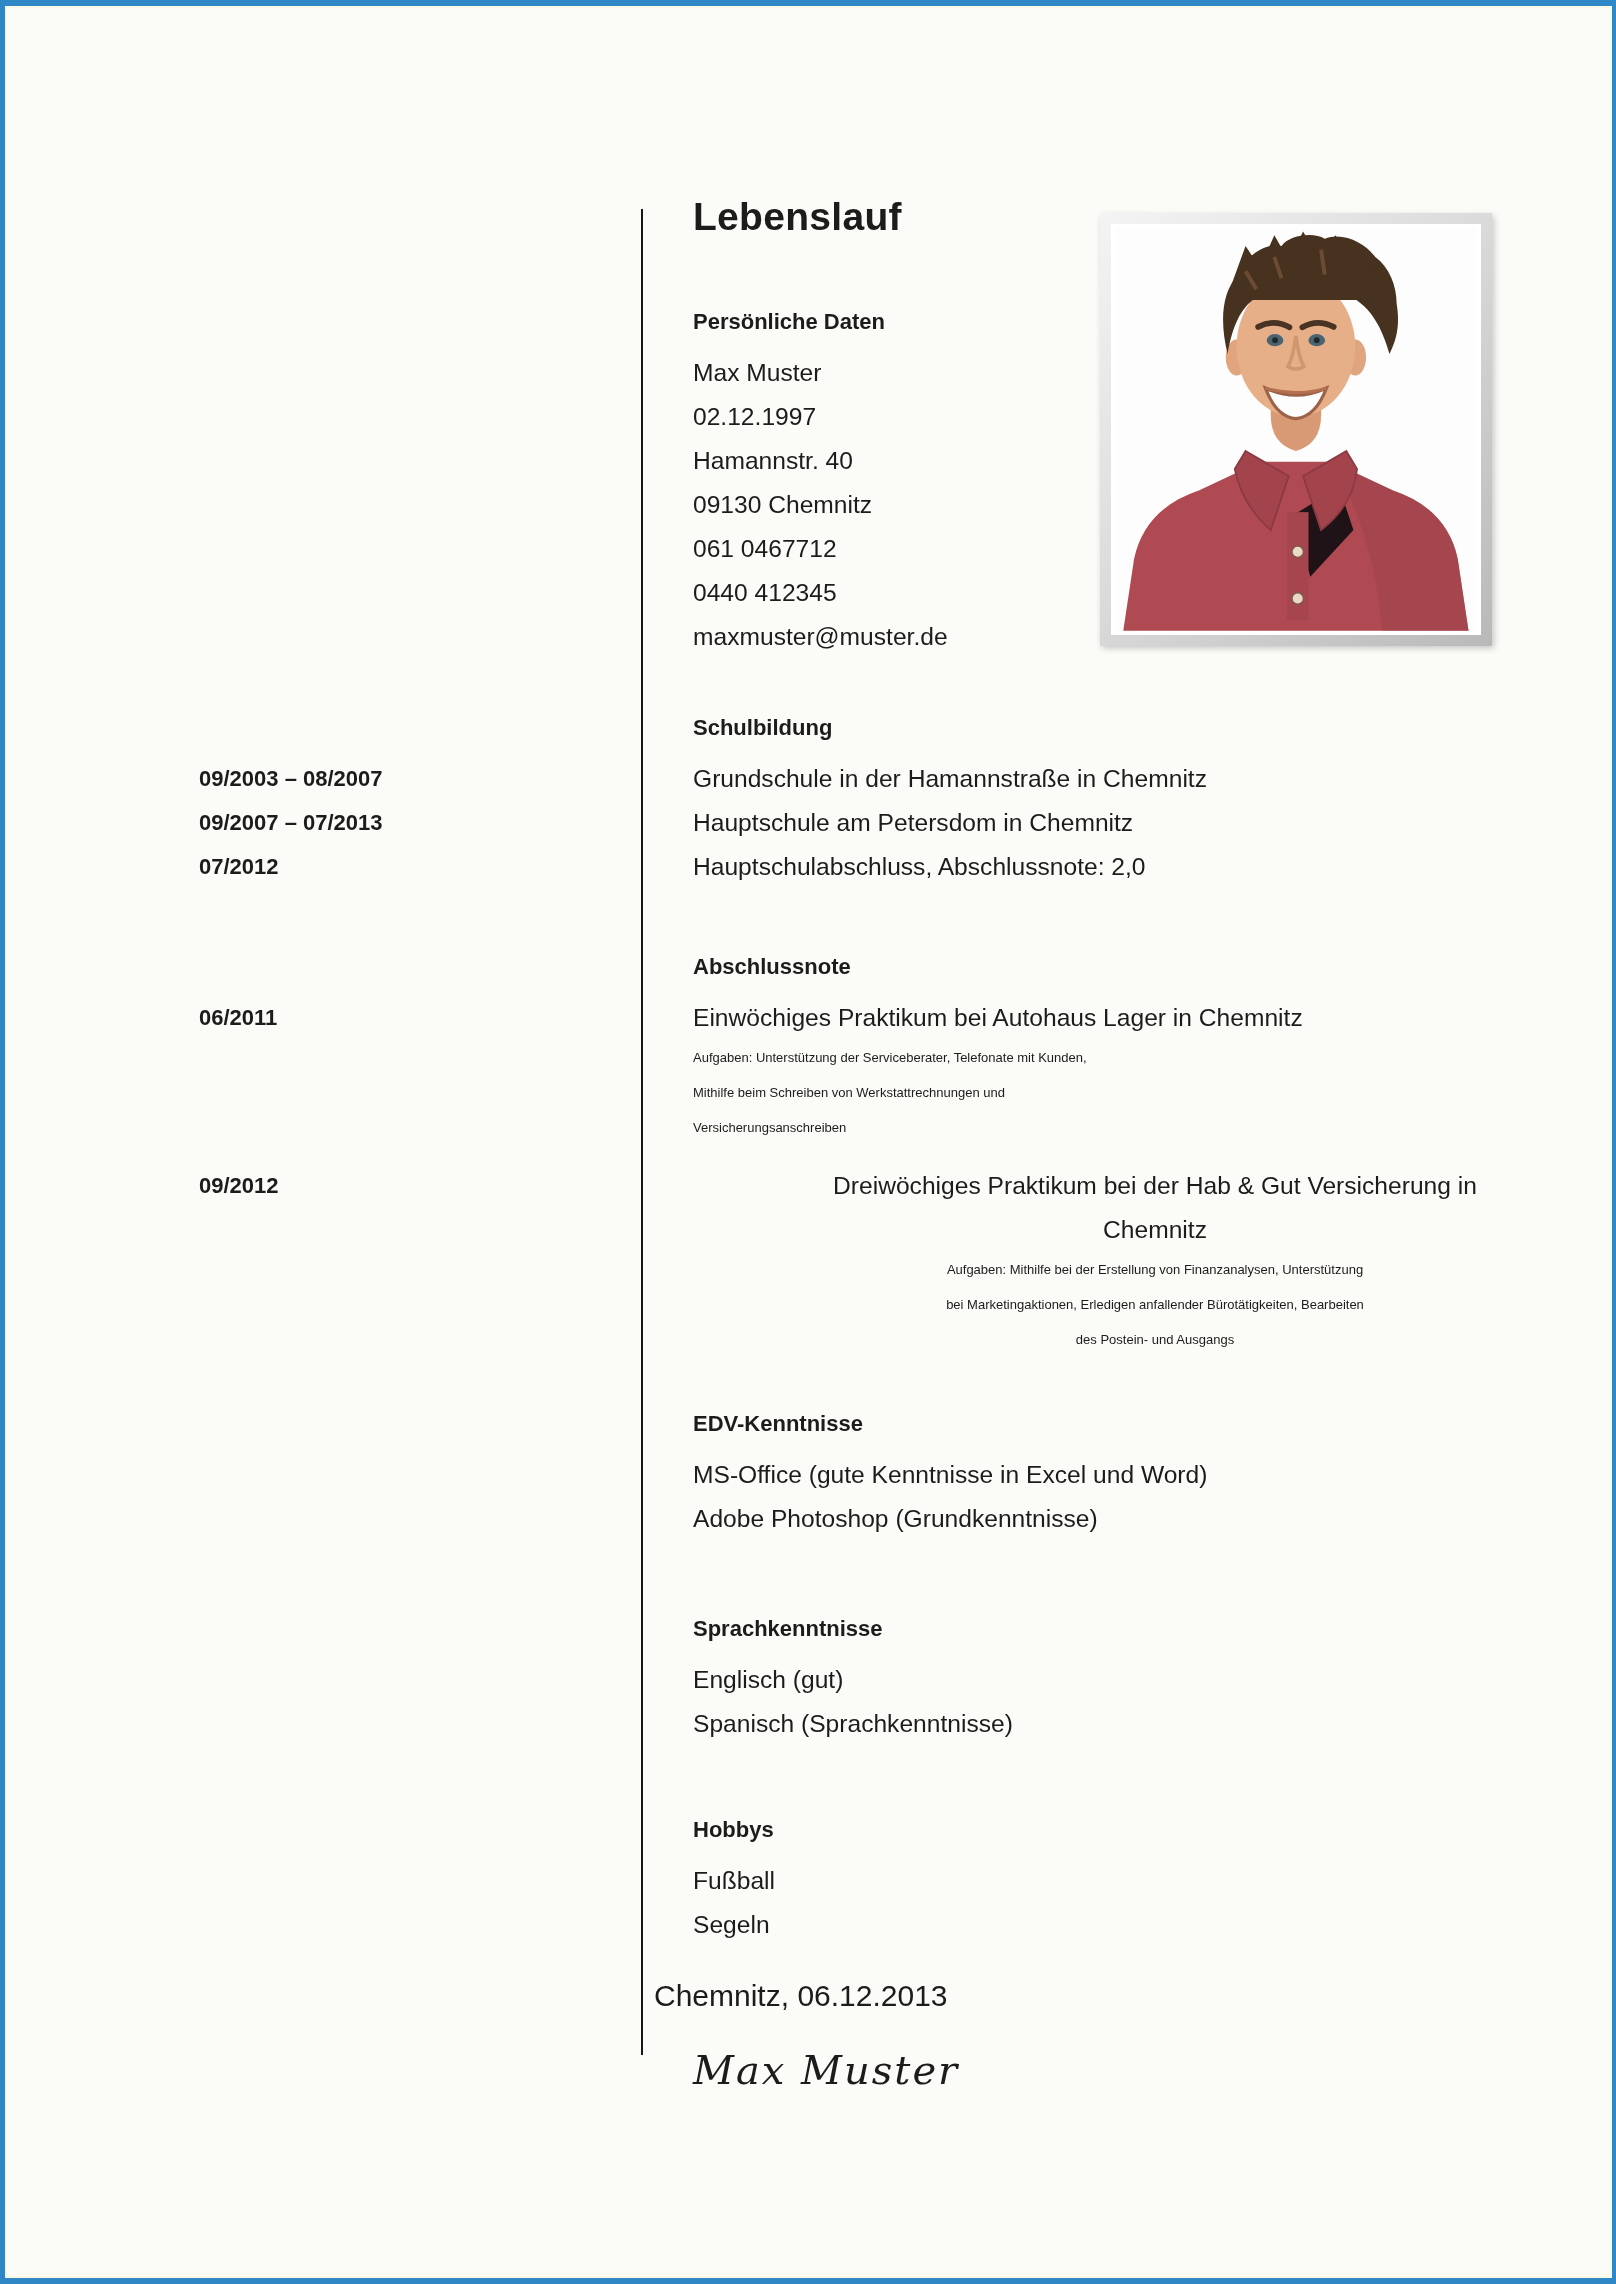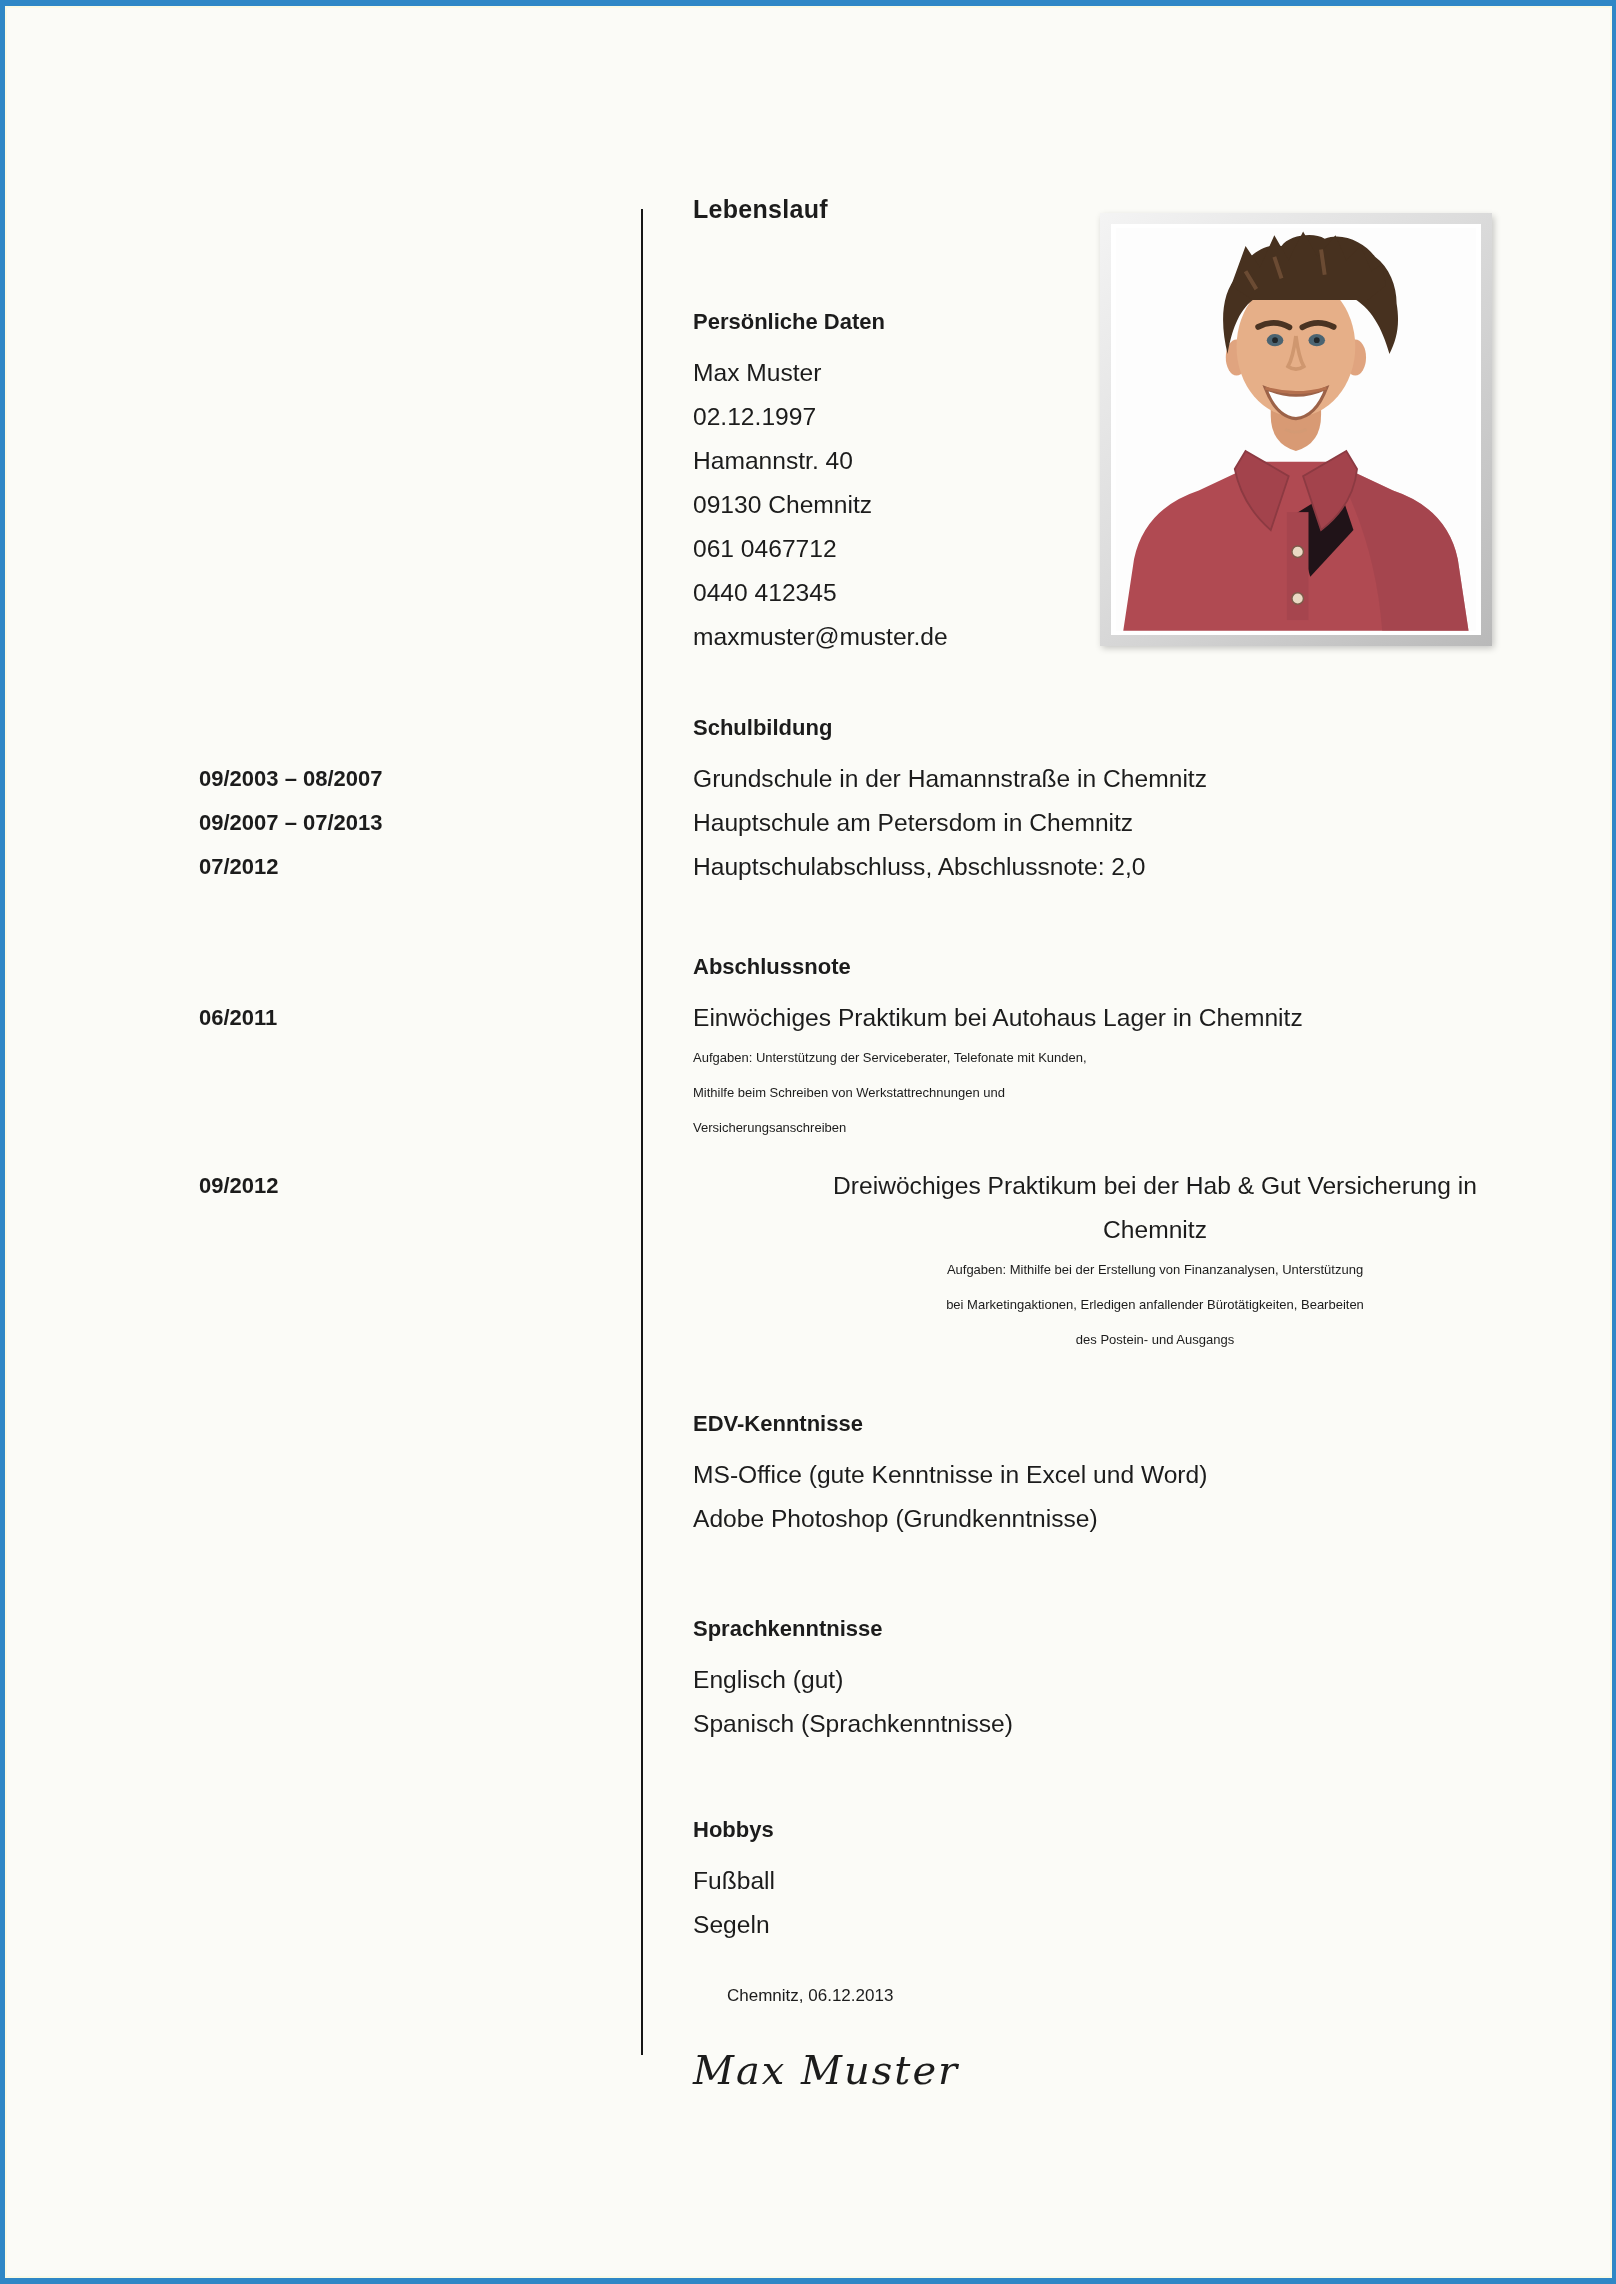--- a/index.html
+++ b/index.html
@@ -9,38 +9,38 @@
     font-family:"Liberation Sans",sans-serif;
   }
   .frame{
     position:absolute;inset:0;box-sizing:border-box;
     border:5.5px solid #2f87c6;border-top-width:6.8px;border-bottom-width:6.8px;
     box-shadow:inset 0 0 0 2px #fafae6, inset 0 2px 0 rgba(0,0,0,.12);
     pointer-events:none;z-index:40;
   }
   .title{
     position:absolute;left:693px;top:195px;
-    font-size:25px;font-weight:700;letter-spacing:0.3px;white-space:nowrap;
+    font-size:39px;font-weight:700;letter-spacing:0.3px;white-space:nowrap;
   }
   .divider{
     position:absolute;left:641px;top:209px;width:2px;height:1846px;
     background:#161616;
   }
   .section{position:absolute;left:0;right:0;}
   .heading{margin:0 0 6.8px 693px;font-size:22px;font-weight:700;line-height:44px;white-space:nowrap;}
   .row{position:relative;}
   .row.gap{margin-top:19px;text-align:center;}
   .date{
     position:absolute;left:199px;top:0;
     font-size:22px;font-weight:700;line-height:44px;white-space:nowrap;
   }
   .content{margin-left:693px;}
   .line{font-size:24.6px;line-height:44px;white-space:nowrap;}
   .subline{font-size:13px;line-height:35px;white-space:nowrap;}
-  .footer-date{position:absolute;left:727px;top:1974px;font-size:17px;line-height:44px;white-space:nowrap;}
+  .footer-date{position:absolute;left:654px;top:1974px;font-size:30px;line-height:44px;white-space:nowrap;}
   .signature{
     position:absolute;left:693px;top:2047px;
     font-family:"DejaVu Serif",serif;font-style:italic;
     font-size:40px;letter-spacing:2px;white-space:nowrap;
   }
   .photo-outer{
     position:absolute;left:1100px;top:213px;width:392px;height:433px;
     box-sizing:border-box;padding:11px;
     background:linear-gradient(135deg,#f4f4f4 0%,#dcdcdc 45%,#b9b9b9 100%);
     box-shadow:2px 2.7px 6.8px rgba(0,0,0,.22);

